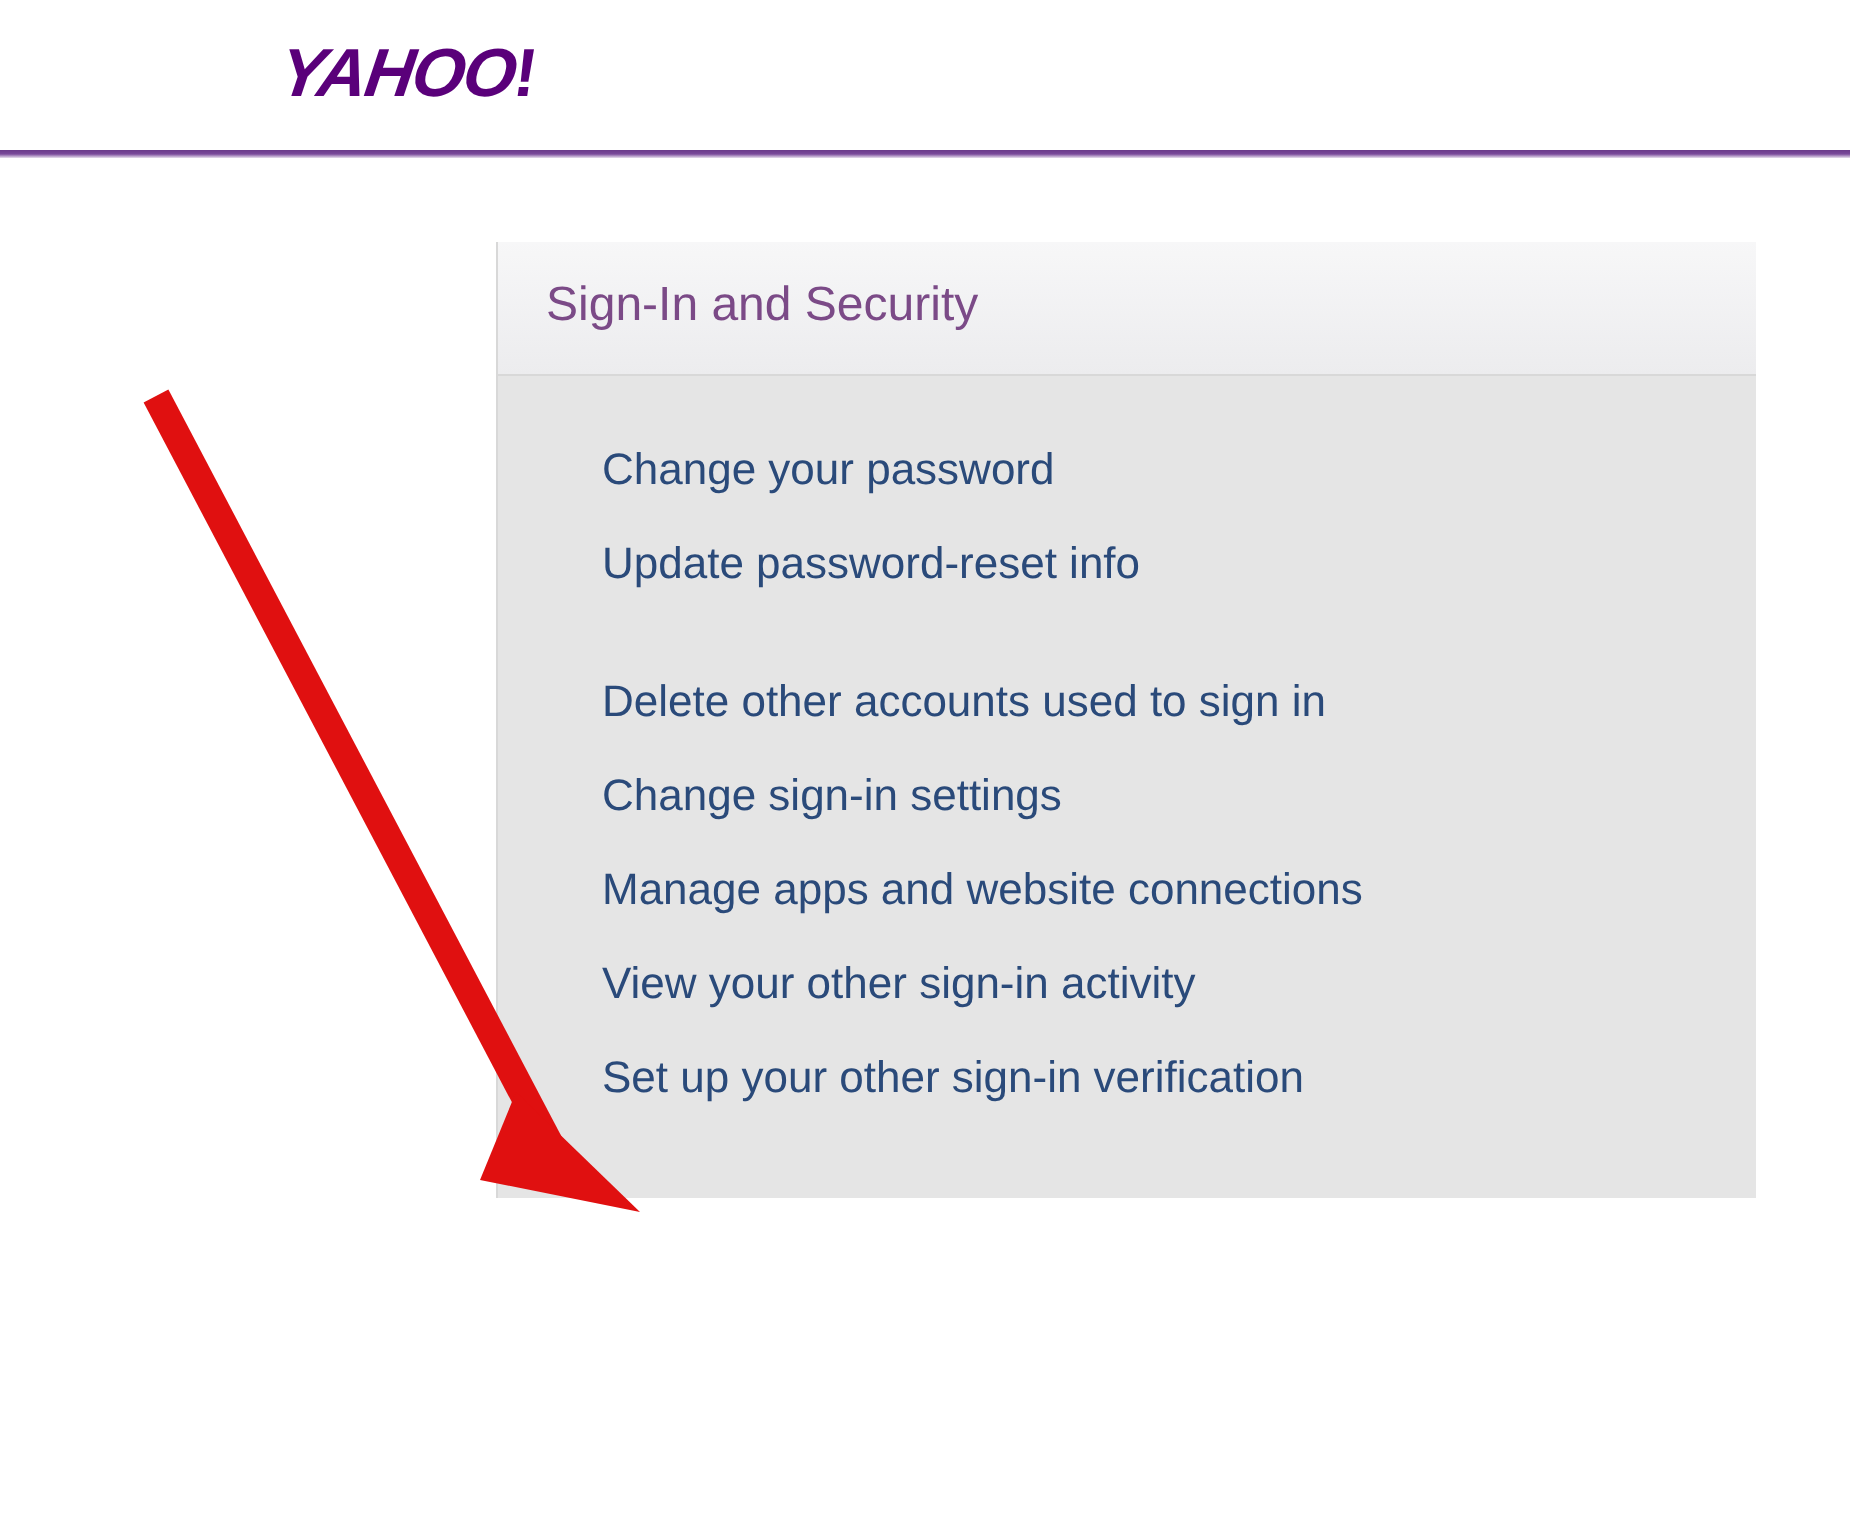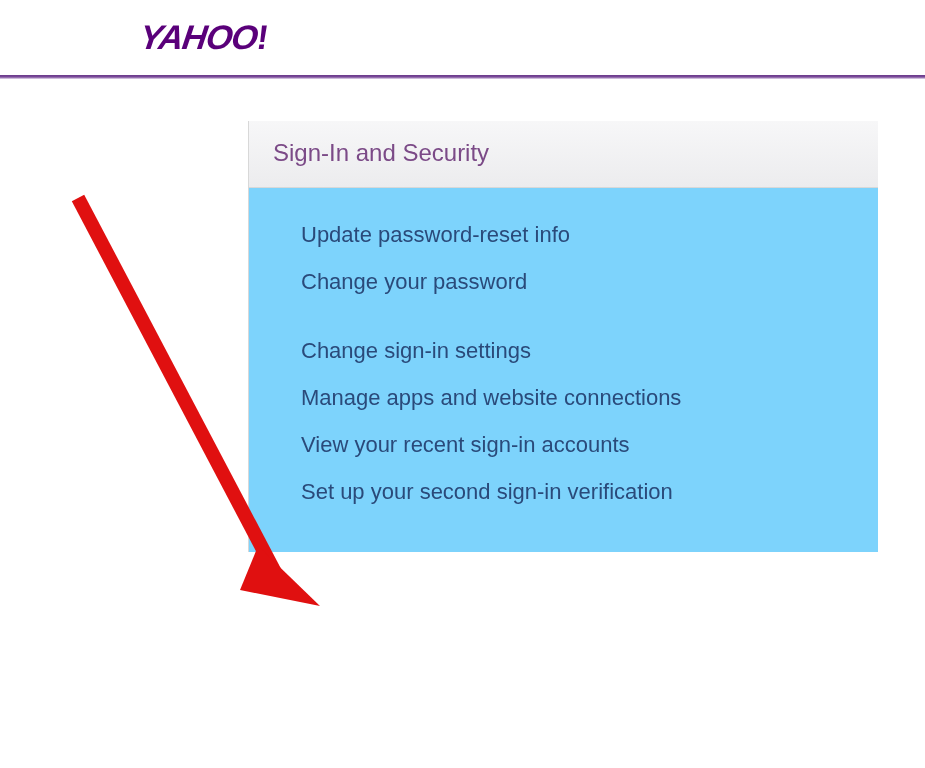--- a/index.html
+++ b/index.html
@@ -35,21 +35,21 @@
       display: inline-block;
     }
     .divider {
       height: 4px;
       width: 100%;
       background: linear-gradient(to bottom, #6a3a8a 0%, #7a4a9a 50%, #e8e0ee 100%);
     }
     .panel {
       margin: 42px 0 0 248px;
       border-left: 1px solid #d8d8d8;
-      background: #7dd3fc;
+      background: #e5e5e5;
       width: 630px;
     }
     .panel-header {
       background: linear-gradient(to bottom, #f7f7f8 0%, #ececee 100%);
       border-bottom: 1px solid #d8d8d8;
       padding: 18px 24px 20px 24px;
     }
     .panel-title {
       color: #7b4a87;
       font-size: 24px;
@@ -87,29 +87,30 @@
 </div>
 
 <div class="divider"></div>
 
 <div class="panel">
   <div class="panel-header">
     <div class="panel-title">Sign-In and Security</div>
   </div>
   <div class="panel-body">
 
+    <a class="link-item">Change your password</a>
     <a class="link-item">Update password-reset info</a>
-    <a class="link-item">Change your password</a>
 
     <div class="group-gap"></div>
 
+    <a class="link-item">Delete other accounts used to sign in</a>
     <a class="link-item">Change sign-in settings</a>
     <a class="link-item">Manage apps and website connections</a>
-    <a class="link-item">View your recent sign-in accounts</a>
-    <a class="link-item">Set up your second sign-in verification</a>
+    <a class="link-item">View your other sign-in activity</a>
+    <a class="link-item">Set up your other sign-in verification</a>
 
   </div>
 </div>
 
 <svg class="arrow-overlay" width="280" height="440">
   <defs>
     <marker id="arrowhead" markerWidth="8" markerHeight="8" refX="5" refY="4" orient="auto">
       <polygon points="0 0, 8 4, 0 8" fill="#e01010"></polygon>
     </marker>
   </defs>

